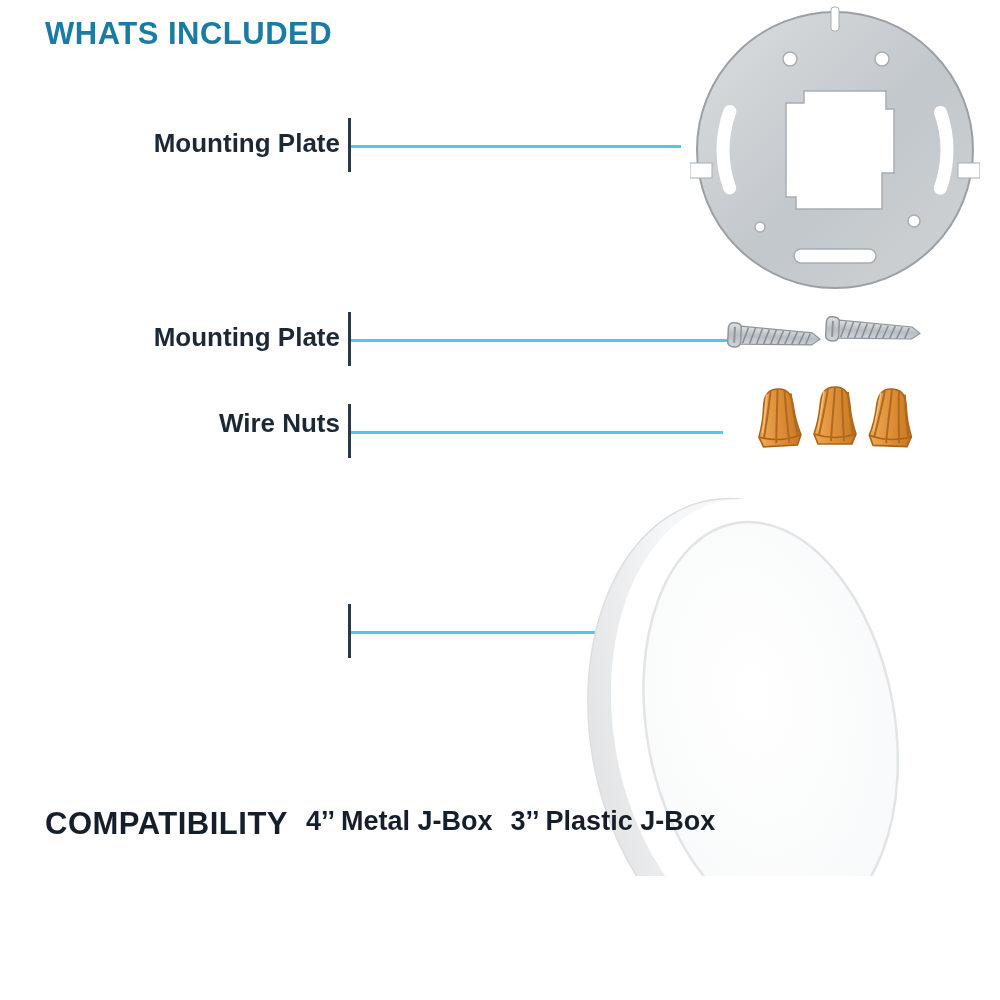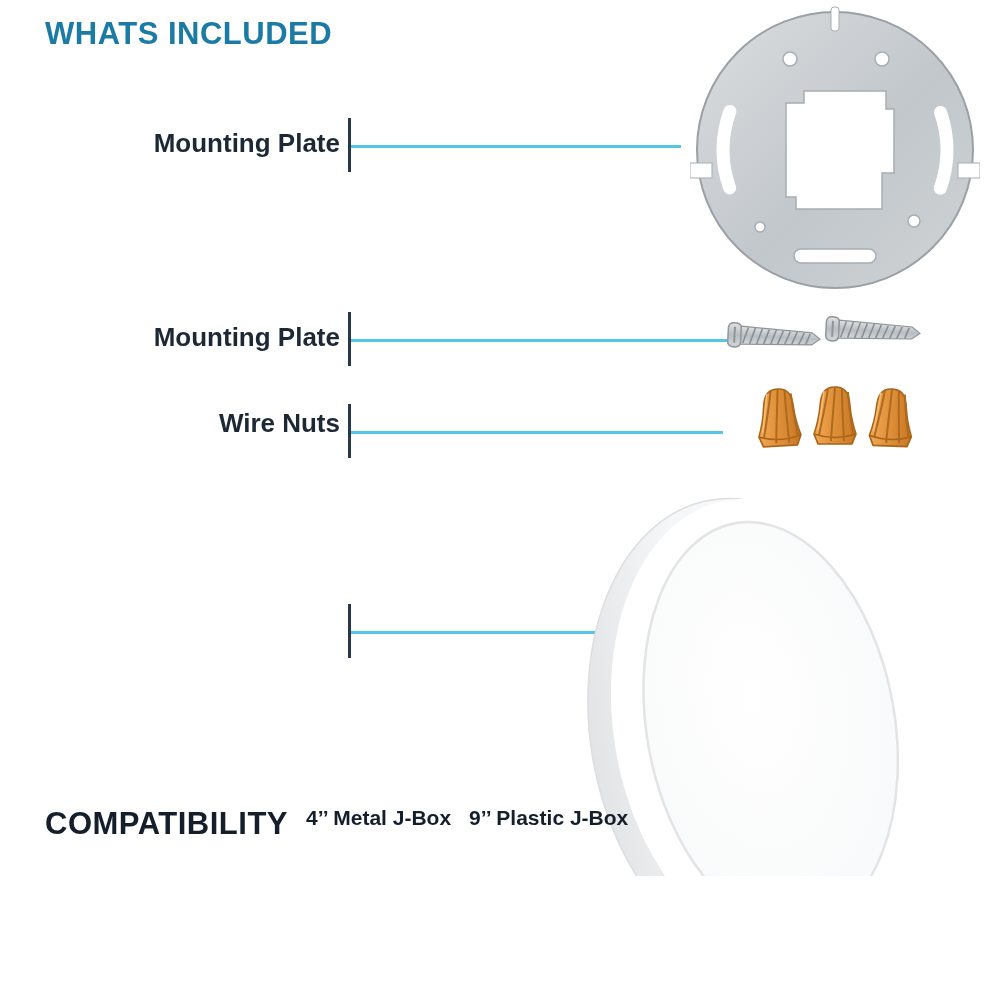--- a/index.html
+++ b/index.html
@@ -22,21 +22,21 @@
     position:absolute;height:3px;background:#55c6e8;left:351px;
   }
   .illus{position:absolute;}
   .compat{
     position:absolute;left:45px;top:806px;display:flex;flex-direction:row;gap:18px;text-align:right;
   }
   .compat-title{
     font-size:31px;font-weight:800;letter-spacing:.5px;color:#141f2b;margin-bottom:2px;
   }
   .compat-item{
-    font-size:21px;font-weight:700;color:#141f2b;
+    font-size:27px;font-weight:700;color:#141f2b;
   }
 </style>
 </head>
 <body>
 
 <div class="page">
 
   <div class="wi-title">WHATS INCLUDED</div>
 
   <div class="callout-label" style="top:128px">Mounting Plate</div>
@@ -146,16 +146,16 @@
         <ellipse cx="170" cy="253" rx="160" ry="236" fill="url(#rimShade)" stroke="#dcdee0" stroke-width="1.5"></ellipse>
         <ellipse cx="186" cy="249" rx="152" ry="229" fill="#ffffff"></ellipse>
         <ellipse cx="191" cy="249" rx="124" ry="205" fill="url(#lens)" stroke="#e2e4e6" stroke-width="2.5"></ellipse>
       </g>
     </svg>
   </div>
 
   <div class="compat">
     <div class="compat-title">COMPATIBILITY</div>
     <div class="compat-item">4’’ Metal J-Box</div>
-    <div class="compat-item">9’’ Plastic J-Box</div>
+    <div class="compat-item">3’’ Plastic J-Box</div>
   </div>
 
 </div>
 
 </body></html>

